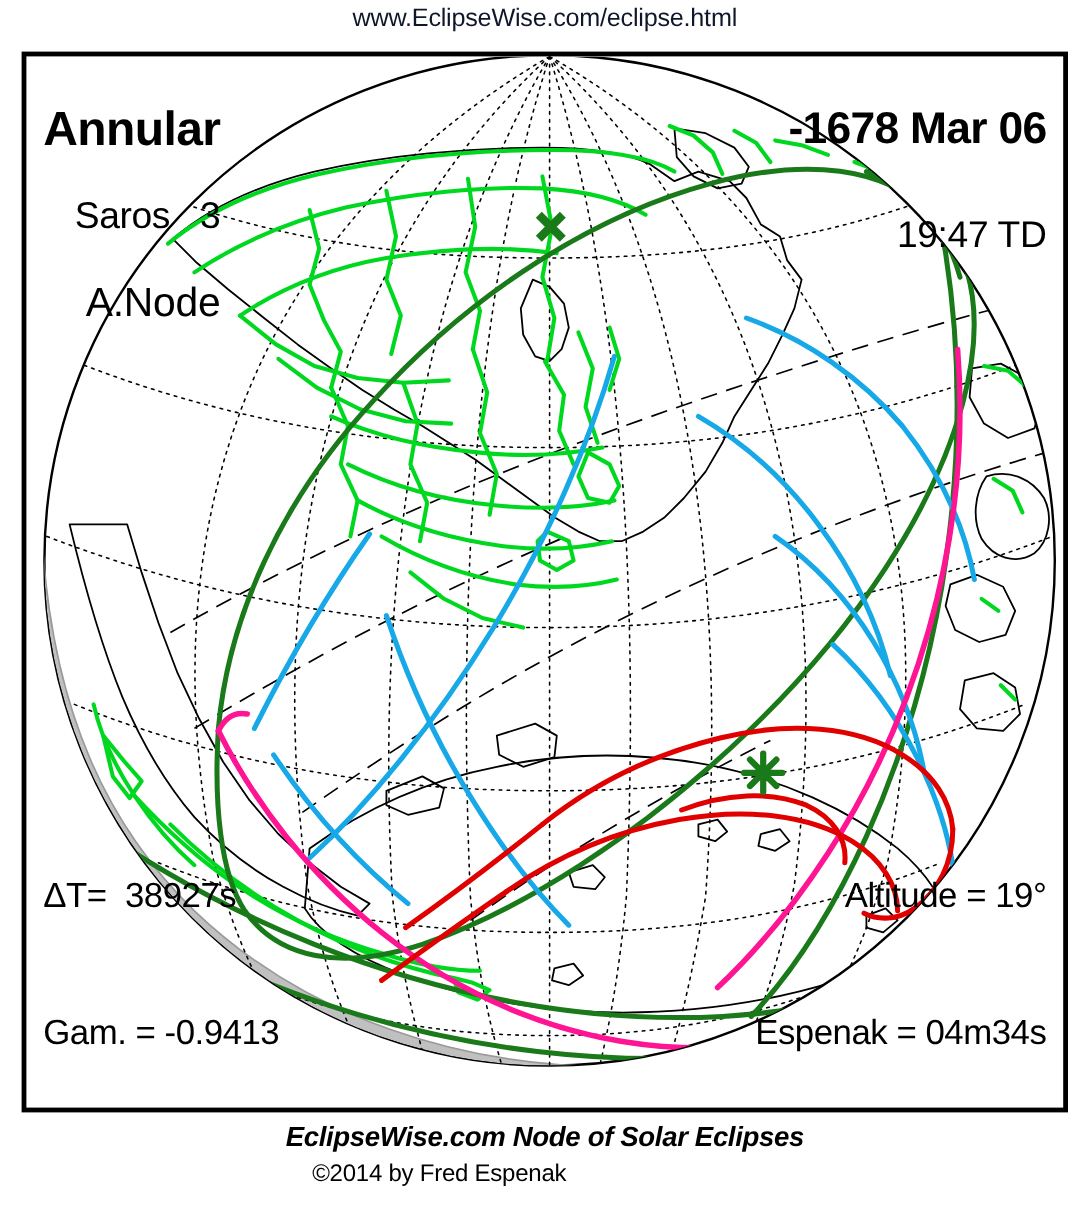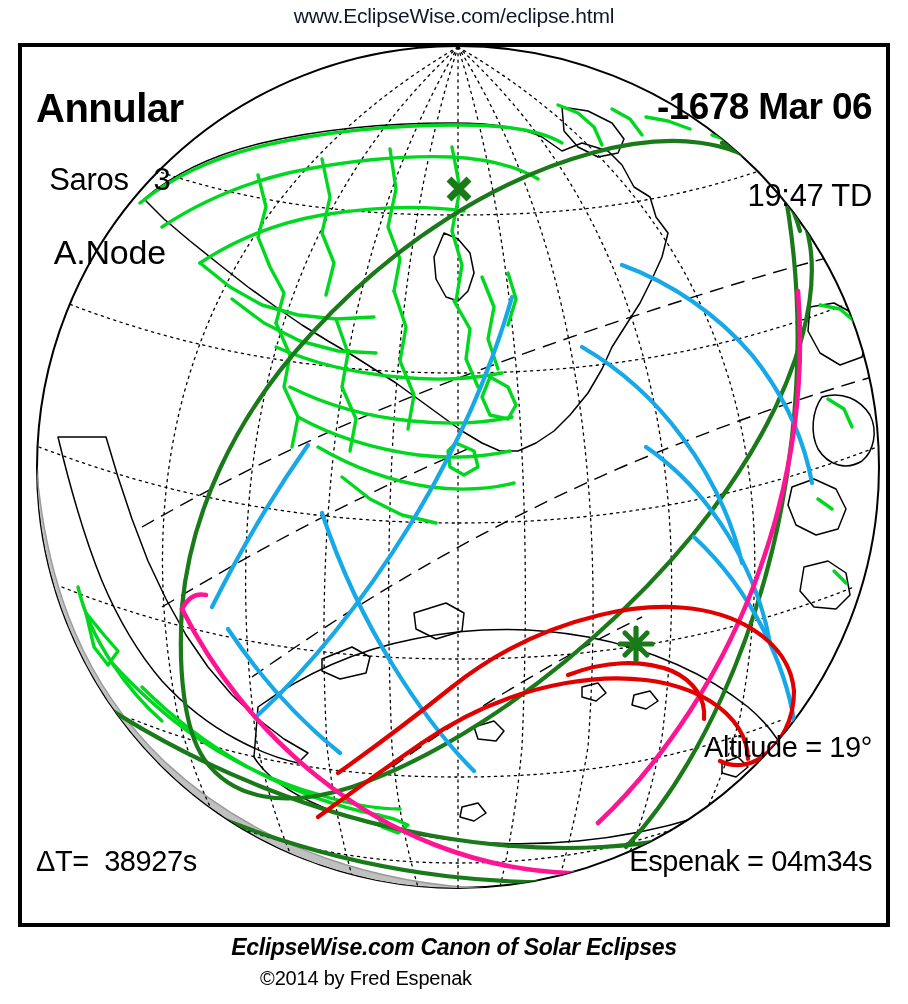--- a/index.html
+++ b/index.html
@@ -38,21 +38,21 @@
     background: #ffffff;
     overflow: hidden;
   }
   
   .corner {
     position: absolute;
     z-index: 40;
     line-height: 1.0;
     white-space: pre;
   }
-  #tl-block { left: 14px; top: 8px; text-align: center; }
+  #tl-block { left: 14px; top: 8px; text-align: right; }
   #tr-block { right: 14px; top: 8px; text-align: right; }
   #bl-block { left: 14px; bottom: 10px; text-align: left; }
   #br-block { right: 14px; bottom: 10px; text-align: right; }
 
   .t-type {
     font-size: 40px;
     font-weight: bold;
     letter-spacing: -0.5px;
     line-height: 1.05;
   }
@@ -361,25 +361,26 @@
       <div class="t-node">A.Node</div>
     </div>
 
     <div id="tr-block" class="corner">
       <div class="t-date">-1678 Mar 06</div>
       <div class="t-time">19:47 TD</div>
     </div>
 
     <div id="bl-block" class="corner">
       <div class="t-info">ΔT=  38927s</div>
+      <div class="t-info">Gam. = -0.9413</div>
     </div>
 
     <div id="br-block" class="corner">
       <div class="t-info">Altitude = 19°</div>
       <div class="t-info">Espenak = 04m34s</div>
     </div>
 
   </div>
 
-  <div id="footer-title">EclipseWise.com Canon of Solar Eclipses</div>
+  <div id="footer-title">EclipseWise.com Node of Solar Eclipses</div>
   <div id="footer-credit">©2014 by Fred Espenak</div>
 
 </div>
 
 </body></html>

